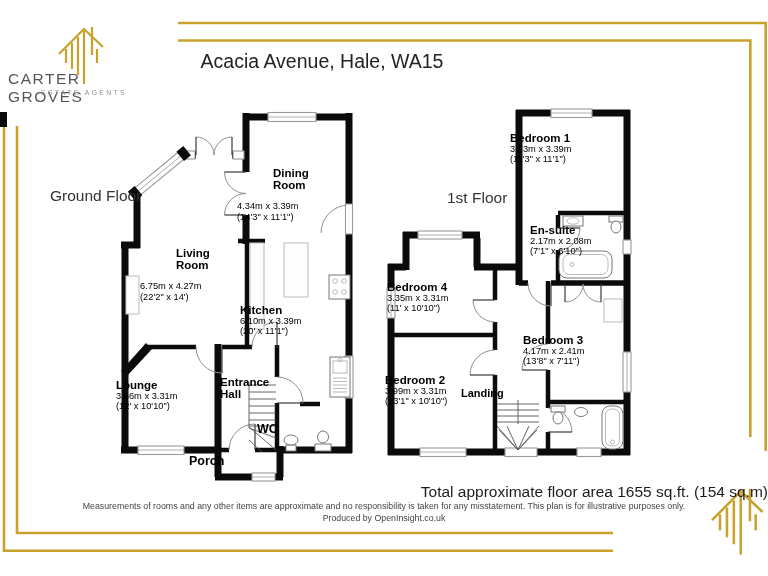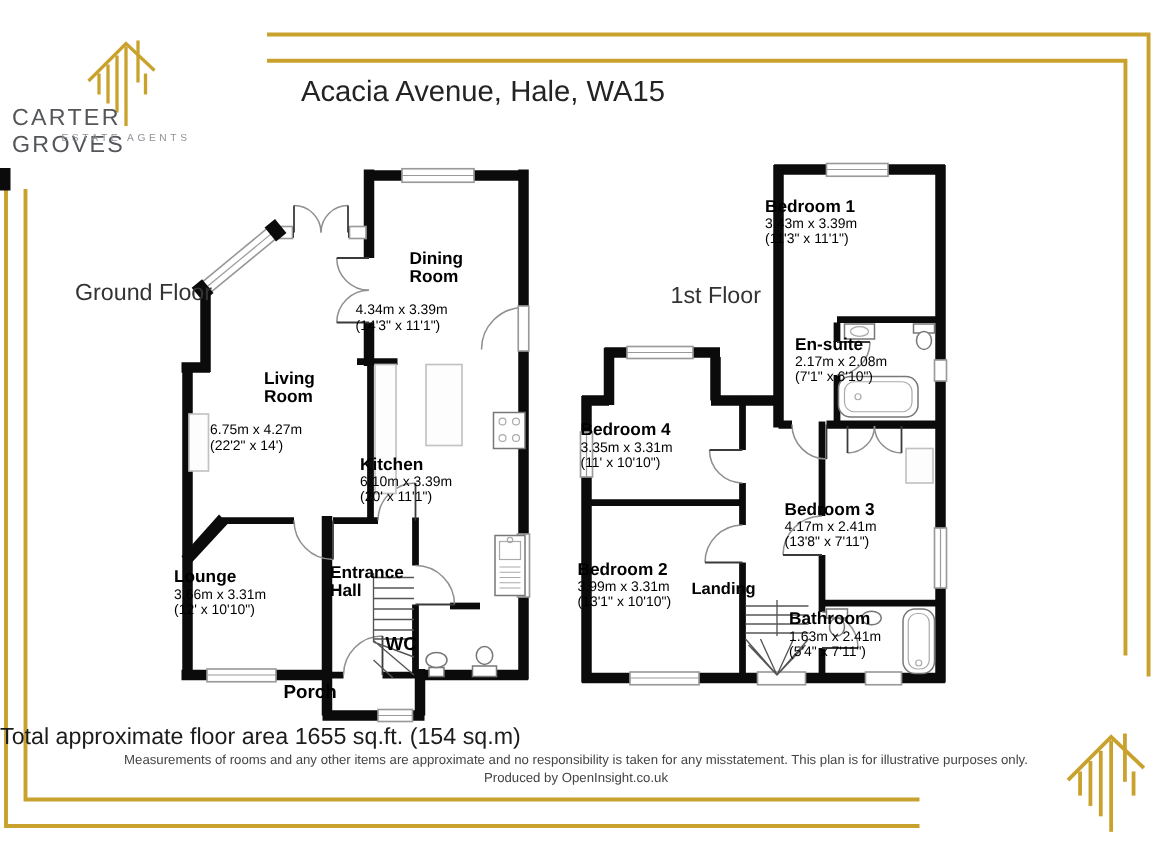--- a/index.html
+++ b/index.html
@@ -26,21 +26,21 @@
     font-size:6.8px;letter-spacing:2.4px;color:#8e9196;}
   .page-title{position:absolute;left:0;top:50px;width:644px;text-align:center;
     font-size:19.5px;color:#232323;}
   .floor-label{position:absolute;font-size:15.5px;color:#333;margin-top:43px;}
   .room-label{position:absolute;width:120px;text-align:left;color:#000000;}
   .rname{font-weight:bold;font-size:11.5px;line-height:1.05;white-space:nowrap;}
   .rname.wrap{white-space:normal;margin:10px auto;}
   .rname.big{font-size:12.5px;}
   .rname.med{font-size:11px;}
   .rdim{font-size:9.3px;line-height:1.12;white-space:nowrap;}
-  .foot-total{position:absolute;left:0;top:483px;width:768px;text-align:left;
+  .foot-total{position:absolute;left:0;top:483px;width:768px;text-align:right;
     font-size:15.5px;color:#1c1c1c;}
   .foot-small{position:absolute;left:0;width:768px;text-align:center;
     font-size:8.8px;color:#444;}
 </style>
 </head>
 <body>
 
 <div class="page">
 
   <svg class="plan-svg" viewBox="0 0 768 576">
@@ -303,23 +303,18 @@
     <div class="rdim">(13'1" x 10'10")</div>
   </div>
   <div class="room-label" style="left:523px;top:334px">
     <div class="rname">Bedroom 3</div>
     <div class="rdim">4.17m x 2.41m</div>
     <div class="rdim">(13'8" x 7'11")</div>
   </div>
   <div class="room-label" style="left:461px;top:388px">
     <div class="rname med">Landing</div>
   </div>
-  <div class="room-label" style="left:526px;top:407px">
-    <div class="rname">Bathroom</div>
-    <div class="rdim">1.63m x 2.41m</div>
-    <div class="rdim">(5'4" x 7'11")</div>
-  </div>
 
   <div class="foot-total">Total approximate floor area 1655 sq.ft. (154 sq.m)</div>
   <div class="foot-small" style="top:501px">Measurements of rooms and any other items are approximate and no responsibility is taken for any misstatement. This plan is for illustrative purposes only.</div>
   <div class="foot-small" style="top:512.5px">Produced by OpenInsight.co.uk</div>
 
 </div>
 
 </body></html>

